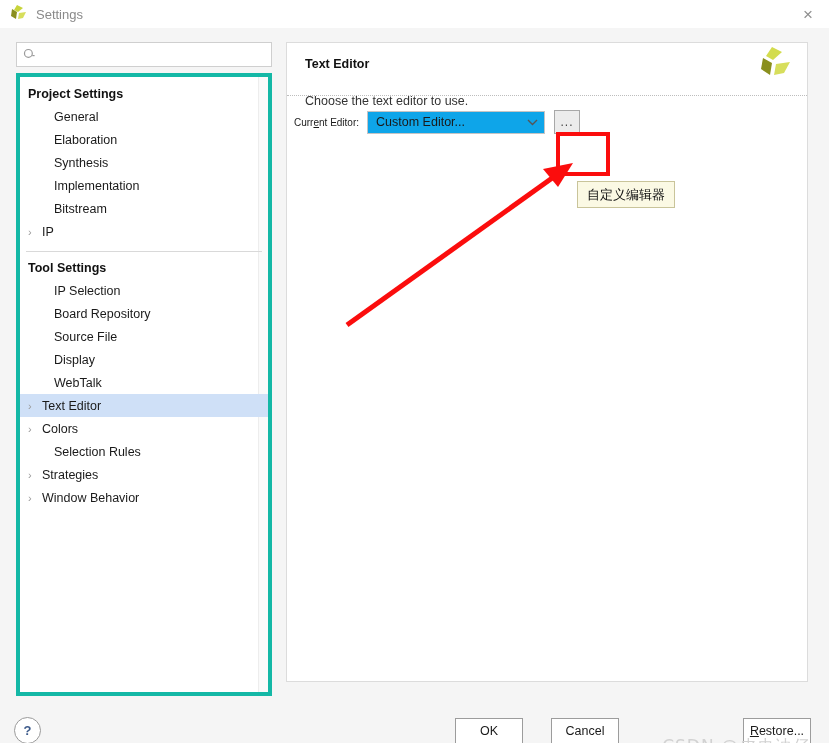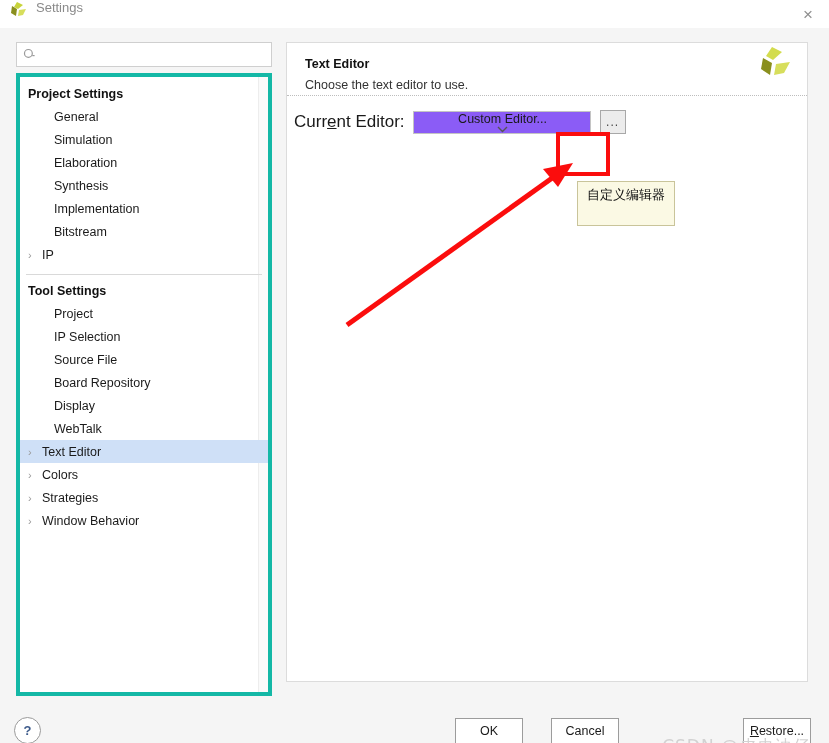--- a/index.html
+++ b/index.html
@@ -18,20 +18,21 @@
   }
 
   
   .titlebar {
     position: absolute;
     left: 0; top: 0;
     width: 829px; height: 28px;
     background: #ffffff;
     border-bottom: 1px solid #e3e3e3;
     display: flex;
+    align-items: center;
   }
   .title-logo {
     width: 24px; height: 22px;
     margin-left: 6px;
     display: block;
   }
   .title-text {
     margin-left: 6px;
     font-size: 13px;
     color: #8a8a8a;
@@ -161,21 +162,21 @@
   .content-header {
     position: relative;
     padding: 14px 0 0 18px;
   }
   .content-title {
     font-weight: bold;
     font-size: 12.5px;
     color: #111;
   }
   .content-sub {
-    margin-top: 7px;
+    margin-top: 23px;
     font-size: 12.5px;
     color: #333;
   }
   .panel-logo {
     position: absolute;
     right: 14px; top: 2px;
     width: 40px; height: 38px;
     display: block;
   }
   .dotted-sep {
@@ -187,39 +188,38 @@
   .field-row {
     position: absolute;
     left: 0; top: 64px;
     width: 520px;
     height: 30px;
     display: flex;
     align-items: center;
   }
   .field-label {
     margin-left: 7px;
-    font-size: 17px;
+    font-size: 10px;
     color: #1a1a1a;
   }
   .field-label u { text-decoration: underline; }
   .combo {
     margin-left: 8px;
     width: 178px;
     height: 23px;
     box-sizing: border-box;
-    background: #8b5cf6;
+    background: #0ea5e9;
     border: 1px solid #c4c4c4;
     display: flex;
     align-items: center;
     justify-content: space-between;
     padding: 0 6px 0 8px;
     font-size: 12.5px;
     color: #1a1a1a;
     cursor: pointer;
-    flex-direction: column;
   }
   .chevron-down {
     width: 11px; height: 7px;
     display: block;
   }
   .browse-btn {
     margin-left: 9px;
     width: 26px; height: 24px;
     box-sizing: border-box;
     background: #ececec;
@@ -246,21 +246,21 @@
     position: absolute;
     left: 330px; top: 95px;
     width: 270px; height: 220px;
     pointer-events: none;
   }
   .tooltip {
     position: absolute;
     left: 577px; top: 153px;
     background: #fbf9e4;
     border: 1px solid #c9c49a;
-    padding: 4px 9px 21px 9px;
+    padding: 4px 9px 3px 9px;
     font-size: 13px;
     color: #111;
     font-family: "DejaVu Sans", sans-serif;
   }
 
   
   .footer {
     position: absolute;
     left: 0; top: 665px;
     width: 829px; height: 50px;
@@ -344,24 +344,20 @@
     <div class="nav-panel">
       <div class="nav-scroll-track"></div>
       <div class="nav-inner" id="nav-inner">
           <div class="nav-section-title">Project Settings</div>
           <div class="nav-item">
             <span class="chev"></span>
             <span class="nav-label">General</span>
           </div>
           <div class="nav-item">
             <span class="chev"></span>
-            <span class="nav-label">Simulation</span>
-          </div>
-          <div class="nav-item">
-            <span class="chev"></span>
             <span class="nav-label">Elaboration</span>
           </div>
           <div class="nav-item">
             <span class="chev"></span>
             <span class="nav-label">Synthesis</span>
           </div>
           <div class="nav-item">
             <span class="chev"></span>
             <span class="nav-label">Implementation</span>
           </div>
@@ -370,49 +366,49 @@
             <span class="nav-label">Bitstream</span>
           </div>
           <div class="nav-item has-chevron">
             <span class="chev">›</span>
             <span class="nav-label">IP</span>
           </div>
           <div class="nav-divider"></div>
           <div class="nav-section-title">Tool Settings</div>
           <div class="nav-item">
             <span class="chev"></span>
-            <span class="nav-label">Project</span>
-          </div>
-          <div class="nav-item">
-            <span class="chev"></span>
             <span class="nav-label">IP Selection</span>
           </div>
           <div class="nav-item">
             <span class="chev"></span>
+            <span class="nav-label">Board Repository</span>
+          </div>
+          <div class="nav-item">
+            <span class="chev"></span>
             <span class="nav-label">Source File</span>
-          </div>
-          <div class="nav-item">
-            <span class="chev"></span>
-            <span class="nav-label">Board Repository</span>
           </div>
           <div class="nav-item">
             <span class="chev"></span>
             <span class="nav-label">Display</span>
           </div>
           <div class="nav-item">
             <span class="chev"></span>
             <span class="nav-label">WebTalk</span>
           </div>
           <div class="nav-item has-chevron selected">
             <span class="chev">›</span>
             <span class="nav-label">Text Editor</span>
           </div>
           <div class="nav-item has-chevron">
             <span class="chev">›</span>
             <span class="nav-label">Colors</span>
+          </div>
+          <div class="nav-item">
+            <span class="chev"></span>
+            <span class="nav-label">Selection Rules</span>
           </div>
           <div class="nav-item has-chevron">
             <span class="chev">›</span>
             <span class="nav-label">Strategies</span>
           </div>
           <div class="nav-item has-chevron">
             <span class="chev">›</span>
             <span class="nav-label">Window Behavior</span>
           </div>
         </div>

